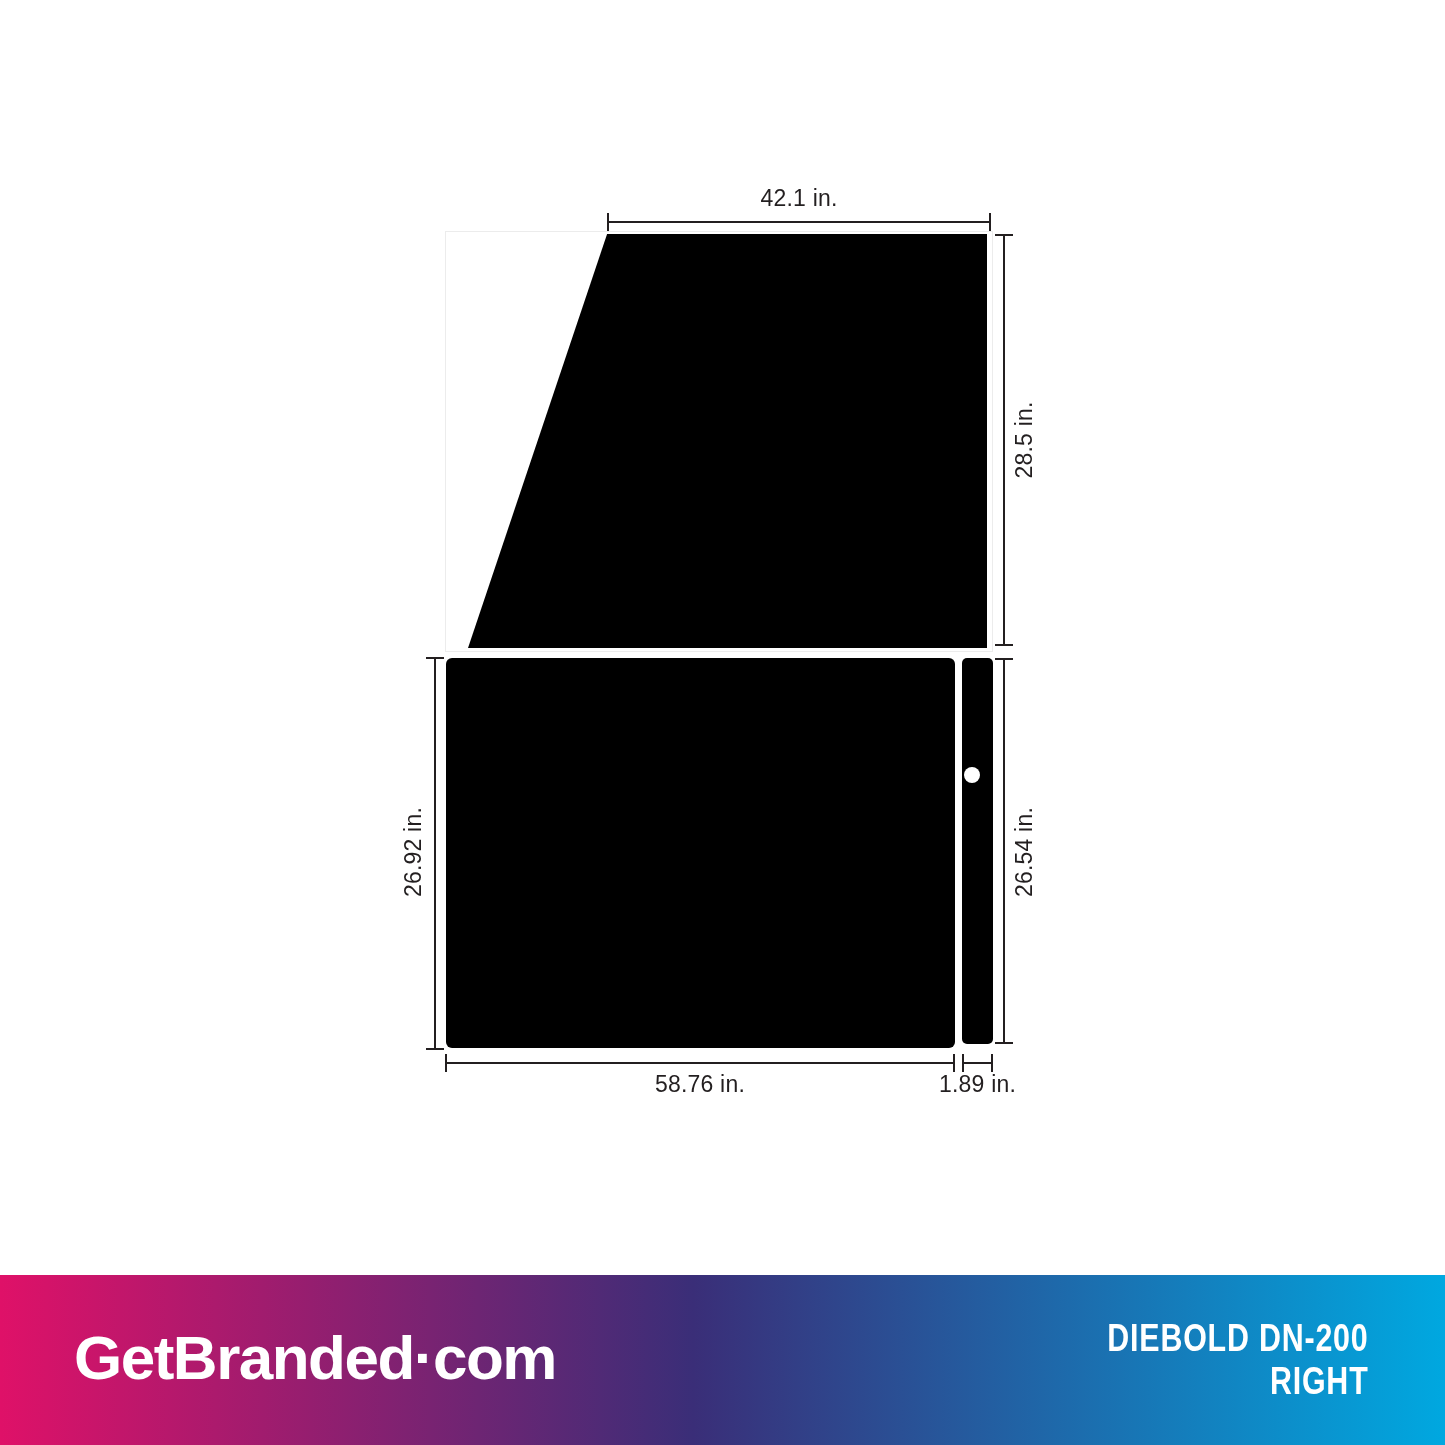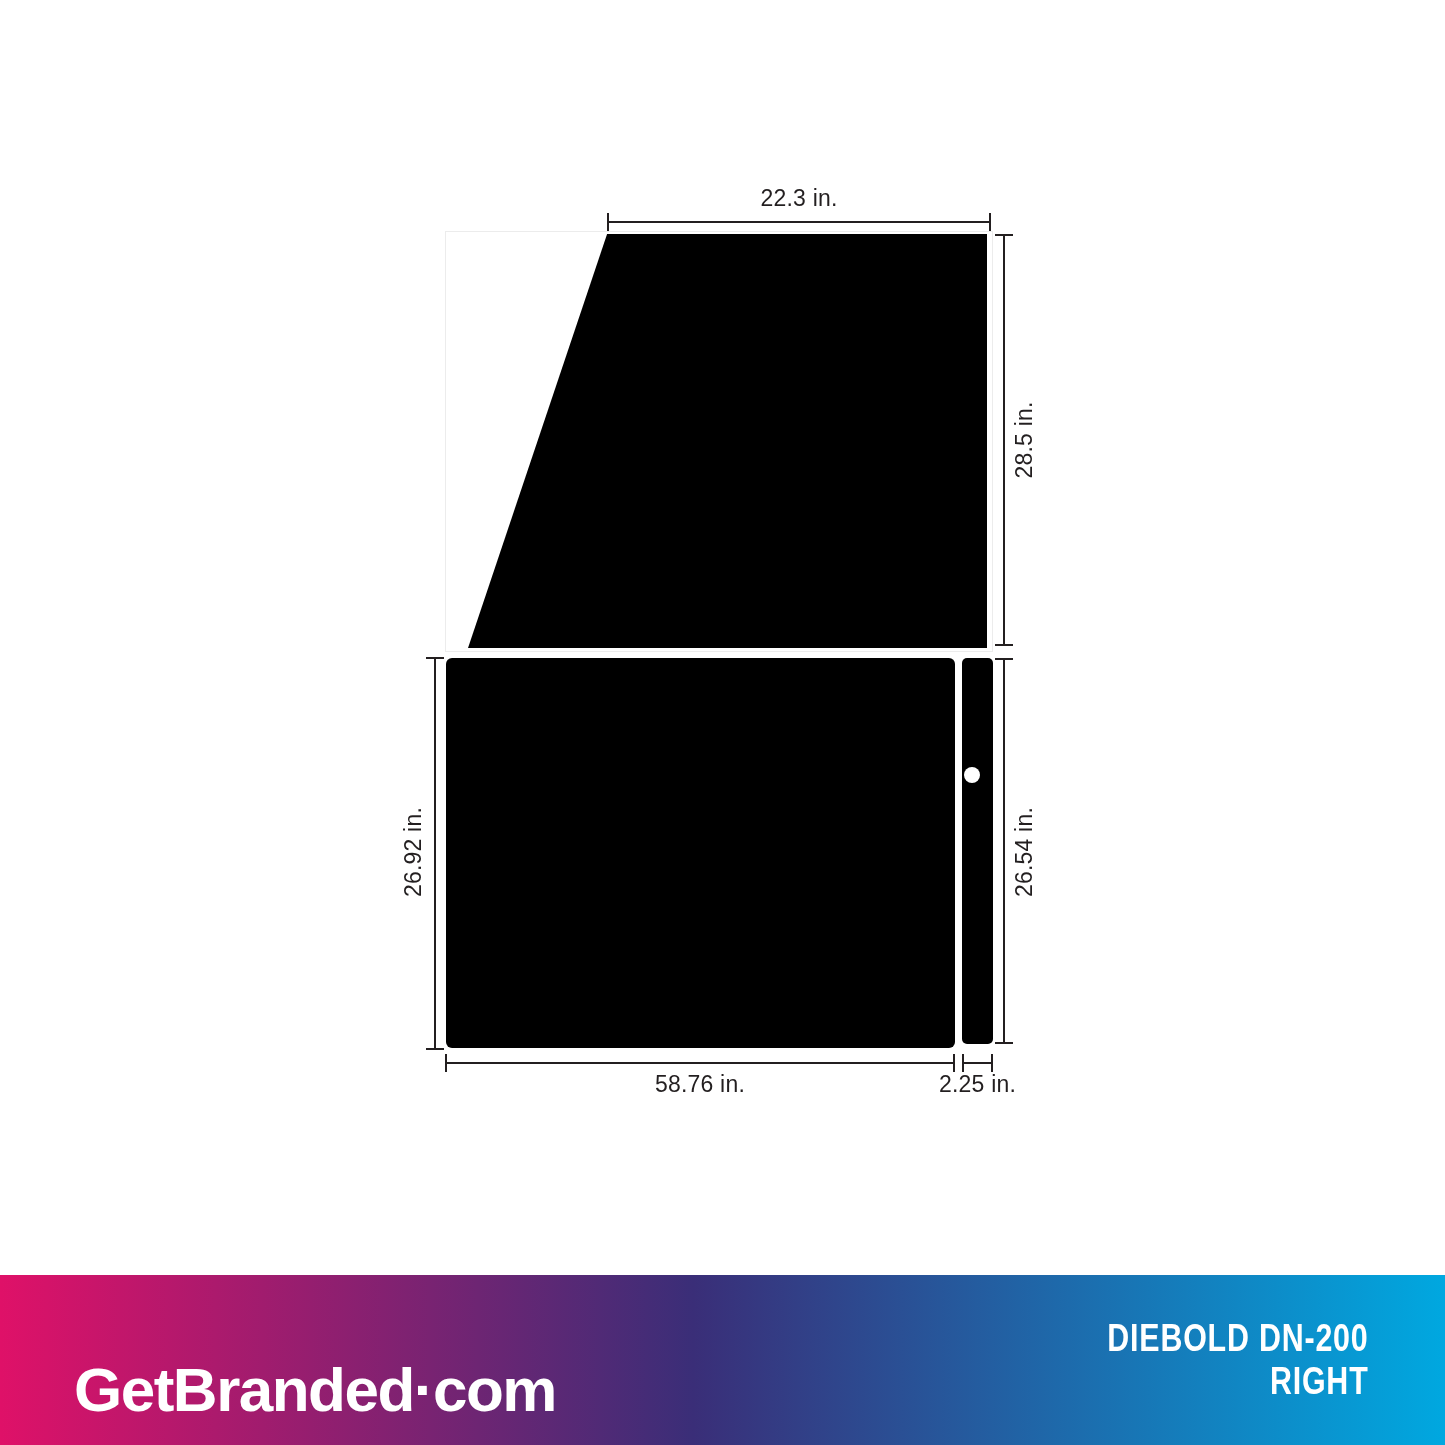--- a/index.html
+++ b/index.html
@@ -72,21 +72,20 @@
 
   
   .footer{
     position:absolute;left:0;right:0;bottom:0;top:1275px;
     background:linear-gradient(90deg,var(--grad-left) 0%,var(--grad-mid) 48%,var(--grad-right) 100%);
   }
   .brand-logo{
     position:absolute;left:74px;top:50%;transform:translateY(-54%);
     color:#ffffff;font-weight:700;font-size:62px;letter-spacing:-1.5px;
     white-space:nowrap;
-    margin-top:32px;
   }
   .brand-logo .suffix{font-weight:700;}
   .product-block{
     position:absolute;right:77px;top:50%;transform:translateY(-50%) scaleX(0.8);
     transform-origin:100% 50%;
     color:#ffffff;font-weight:700;text-align:right;
     font-size:38px;line-height:1.12;letter-spacing:1px;white-space:nowrap;
   }
 </style>
 </head>
@@ -98,21 +97,21 @@
   <div class="trapezoid"></div>
   <div class="main-rect"></div>
   <div class="strip">
     <div class="hole"></div>
   </div>
 
   <div class="dim h" id="dim-top-width">
     <div class="line"></div>
     <div class="tick start"></div>
     <div class="tick end"></div>
-    <div class="label lbl-above">22.3 in.</div>
+    <div class="label lbl-above">42.1 in.</div>
   </div>
 
   <div class="dim v" id="dim-top-height">
     <div class="line"></div>
     <div class="tick start"></div>
     <div class="tick end"></div>
   </div>
   <div class="vlabel" style="left:1024px;top:440px;">28.5 in.</div>
 
   <div class="dim v" id="dim-main-height">
@@ -133,21 +132,21 @@
     <div class="line"></div>
     <div class="tick start"></div>
     <div class="tick end"></div>
     <div class="label lbl-below">58.76 in.</div>
   </div>
 
   <div class="dim h" id="dim-strip-width">
     <div class="line"></div>
     <div class="tick start"></div>
     <div class="tick end"></div>
-    <div class="label lbl-below">2.25 in.</div>
+    <div class="label lbl-below">1.89 in.</div>
   </div>
 
 </div>
 
 <div class="footer">
   <div class="brand-logo"><span>GetBranded</span><span class="suffix">·com</span></div>
   <div class="product-block">
     <div>DIEBOLD DN-200</div>
     <div>RIGHT</div>
   </div>

